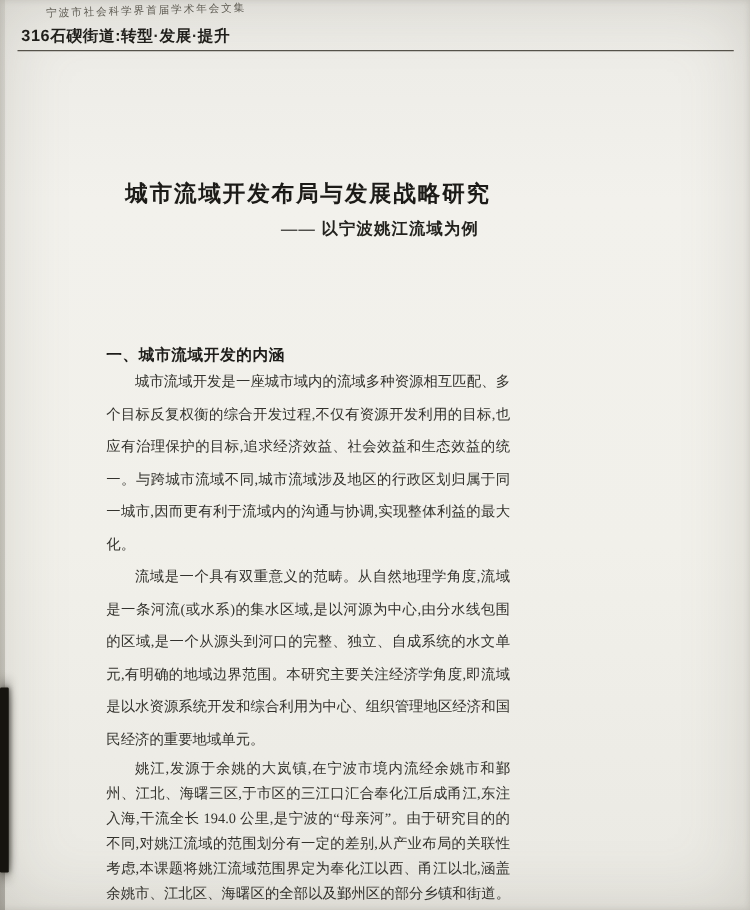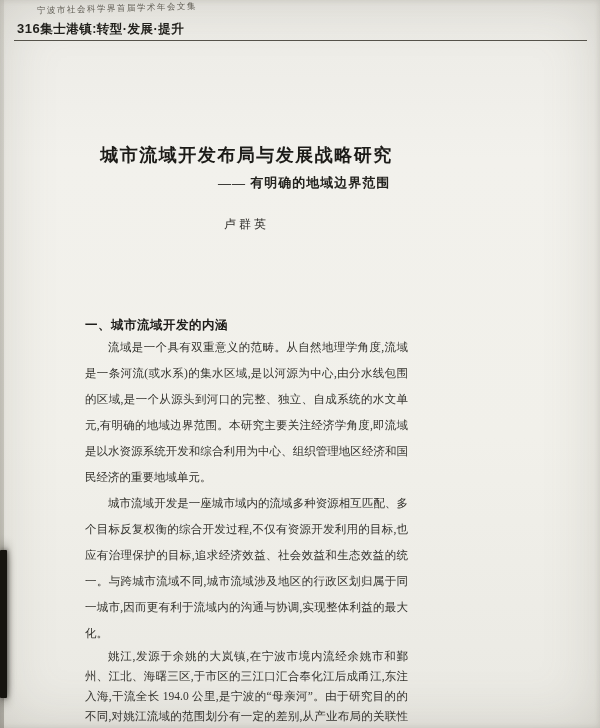--- a/index.html
+++ b/index.html
@@ -82,38 +82,37 @@
 </head>
 <body>
 
 <div class="page">
 
   <div class="edge-smudge"></div>
 
   <div class="corner-note">宁波市社会科学界首届学术年会文集</div>
 
   <div class="running-head">
-    <span class="page-num">316</span><span>集士港镇:转型·发展·提升</span>
+    <span class="page-num">316</span><span>石碶街道:转型·发展·提升</span>
   </div>
 
   <div class="head-rule"></div>
 
   <div class="content">
 
     <h1 class="title">城市流域开发布局与发展战略研究</h1>
 
-    <div class="subtitle">—— 有明确的地域边界范围</div>
+    <div class="subtitle">—— 以宁波姚江流域为例</div>
 
-    <div class="author">卢群英</div>
 
     <h2 class="h-sec h-sec-1">一、城市流域开发的内涵</h2>
 
+    <p class="body para-b">城市流域开发是一座城市域内的流域多种资源相互匹配、多个目标反复权衡的综合开发过程,不仅有资源开发利用的目标,也应有治理保护的目标,追求经济效益、社会效益和生态效益的统一。与跨城市流域不同,城市流域涉及地区的行政区划归属于同一城市,因而更有利于流域内的沟通与协调,实现整体利益的最大化。</p>
+
     <p class="body para-a">流域是一个具有双重意义的范畴。从自然地理学角度,流域是一条河流(或水系)的集水区域,是以河源为中心,由分水线包围的区域,是一个从源头到河口的完整、独立、自成系统的水文单元,有明确的地域边界范围。本研究主要关注经济学角度,即流域是以水资源系统开发和综合利用为中心、组织管理地区经济和国民经济的重要地域单元。</p>
-
-    <p class="body para-b">城市流域开发是一座城市域内的流域多种资源相互匹配、多个目标反复权衡的综合开发过程,不仅有资源开发利用的目标,也应有治理保护的目标,追求经济效益、社会效益和生态效益的统一。与跨城市流域不同,城市流域涉及地区的行政区划归属于同一城市,因而更有利于流域内的沟通与协调,实现整体利益的最大化。</p>
 
 
 
     <p class="body para-c">姚江,发源于余姚的大岚镇,在宁波市境内流经余姚市和鄞州、江北、海曙三区,于市区的三江口汇合奉化江后成甬江,东注入海,干流全长 194.0 公里,是宁波的“母亲河”。由于研究目的的不同,对姚江流域的范围划分有一定的差别,从产业布局的关联性考虑,本课题将姚江流域范围界定为奉化江以西、甬江以北,涵盖余姚市、江北区、海曙区的全部以及鄞州区的部分乡镇和街道。具体来看,鄞州区属于姚江流域的区域是奉化江以北的乡镇和街道,自东向西包括高桥镇、集士港镇、横街镇、古林镇、石碶街道、章水镇、洞桥镇、鄞江镇和龙观乡。</p>
 
   </div>
 
   <div class="edge-bar"></div>
 
 </div>

